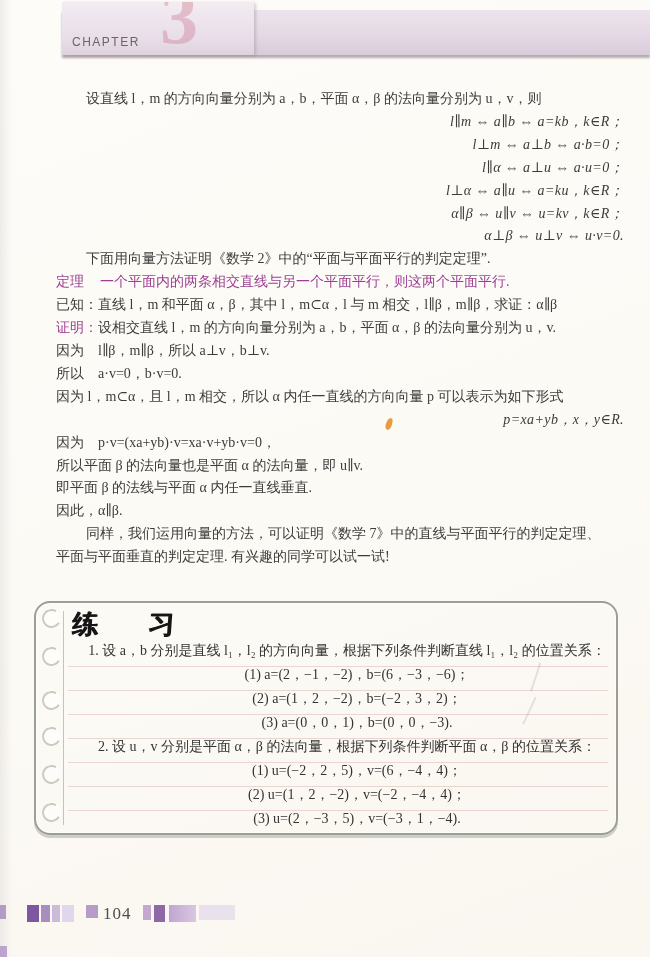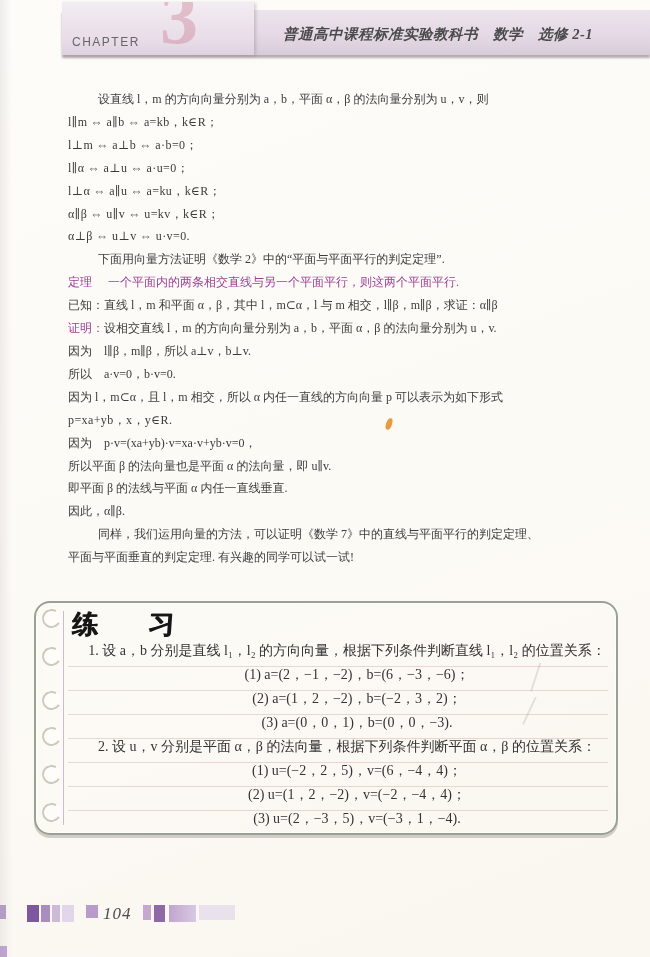--- a/index.html
+++ b/index.html
@@ -18,25 +18,25 @@
     background:linear-gradient(180deg,#f3ecf2 0%,#e8dde8 70%,#ded2df 100%);
     box-shadow:2px 1px 3px rgba(140,124,136,.35);}
   .chapter-num{position:absolute;left:98px;top:-28px;
     font:bold 76px "Liberation Serif","DejaVu Serif",serif;color:rgba(206,128,150,.42);}
   .chapter-label{position:absolute;left:10px;bottom:6px;
     font-family:"Liberation Sans","DejaVu Sans",sans-serif;font-size:12px;
     letter-spacing:1.5px;color:#676767;}
   .book-title{position:absolute;left:221px;top:15px;font-style:italic;font-weight:bold;
     font-size:14.5px;color:#4b4b4b;letter-spacing:.5px;}
   
-  .body-text{position:absolute;left:68px;top:88px;width:568px;
-    font-size:12px;line-height:22.9px;color:#3c3c3c;}
+  .body-text{position:absolute;left:56px;top:88px;width:568px;
+    font-size:14px;line-height:22.9px;color:#3c3c3c;}
   .bl{white-space:nowrap;}
   .indent{text-indent:30px;}
-  .formula{text-align:left;letter-spacing:.4px;}
+  .formula{text-align:right;font-style:italic;letter-spacing:.4px;}
   .purple{color:#9d3e95;}
   .thm-label{margin-right:16px;}
   .orange-mark{position:absolute;left:386px;top:418px;width:6px;height:12px;
     background:#e6891f;border-radius:60% 40% 55% 45%;transform:rotate(14deg);opacity:.85;}
   
   .ex-box{position:absolute;left:34px;top:601px;width:580px;height:230px;
     border:2px solid #9aa093;border-radius:16px;
     box-shadow:0 3px 0 rgba(158,152,142,.45),inset 0 0 0 1px rgba(255,255,255,.65);}
   .ex-vline{position:absolute;left:27px;top:8px;bottom:8px;width:1px;
     background:#bba6cc;opacity:.75;}
@@ -66,35 +66,34 @@
   .o1{left:0;width:6px;height:14px;background:#9a7ab4;opacity:.7;}
   .o2{left:27px;width:12px;height:17px;background:#7d58a0;}
   .o3{left:41px;width:9px;height:17px;background:#a98cc0;}
   .o4{left:52px;width:8px;height:17px;background:#cdbad8;}
   .o5{left:62px;width:12px;height:17px;background:#e2d6ea;}
   .o6{left:86px;width:12px;height:13px;top:5px;background:#b79ccb;}
   .o7{left:143px;width:8px;height:15px;background:#c5a8d0;}
   .o8{left:154px;width:11px;height:17px;background:#8f68a8;}
   .o9{left:169px;width:27px;height:17px;background:linear-gradient(90deg,#c0a6ce,#d8c8e2);}
   .o10{left:199px;width:36px;height:15px;background:#ded2e8;opacity:.6;}
-  .page-num{position:absolute;left:103px;top:1px;font-size:17px;color:#4e4e4e;letter-spacing:1px;font-style:italic;}
+  .page-num{position:absolute;left:103px;top:1px;font-size:17px;color:#4e4e4e;letter-spacing:1px;}
   .corner-nub{position:absolute;left:0;bottom:0;width:7px;height:11px;background:#a07cc0;opacity:.65;}
 </style>
 </head>
 <body>
 
 <div class="page">
   <div class="page-left-edge"></div>
 
   <div class="header-band">
     <div class="chapter-tab">
       <span class="chapter-num">3</span>
       <span class="chapter-label">CHAPTER</span>
     </div>
-    <div class="book-title">普通高中课程标准实验教科书　数学　选修 2-1</div>
   </div>
 
   <div class="body-text">
     <div class="bl indent">设直线 l，m 的方向向量分别为 a，b，平面 α，β 的法向量分别为 u，v，则</div>
     <div class="bl formula">l∥m ⇔ a∥b ⇔ a=kb，k∈R；</div>
     <div class="bl formula">l⊥m ⇔ a⊥b ⇔ a·b=0；</div>
     <div class="bl formula">l∥α ⇔ a⊥u ⇔ a·u=0；</div>
     <div class="bl formula">l⊥α ⇔ a∥u ⇔ a=ku，k∈R；</div>
     <div class="bl formula">α∥β ⇔ u∥v ⇔ u=kv，k∈R；</div>
     <div class="bl formula">α⊥β ⇔ u⊥v ⇔ u·v=0.</div>

